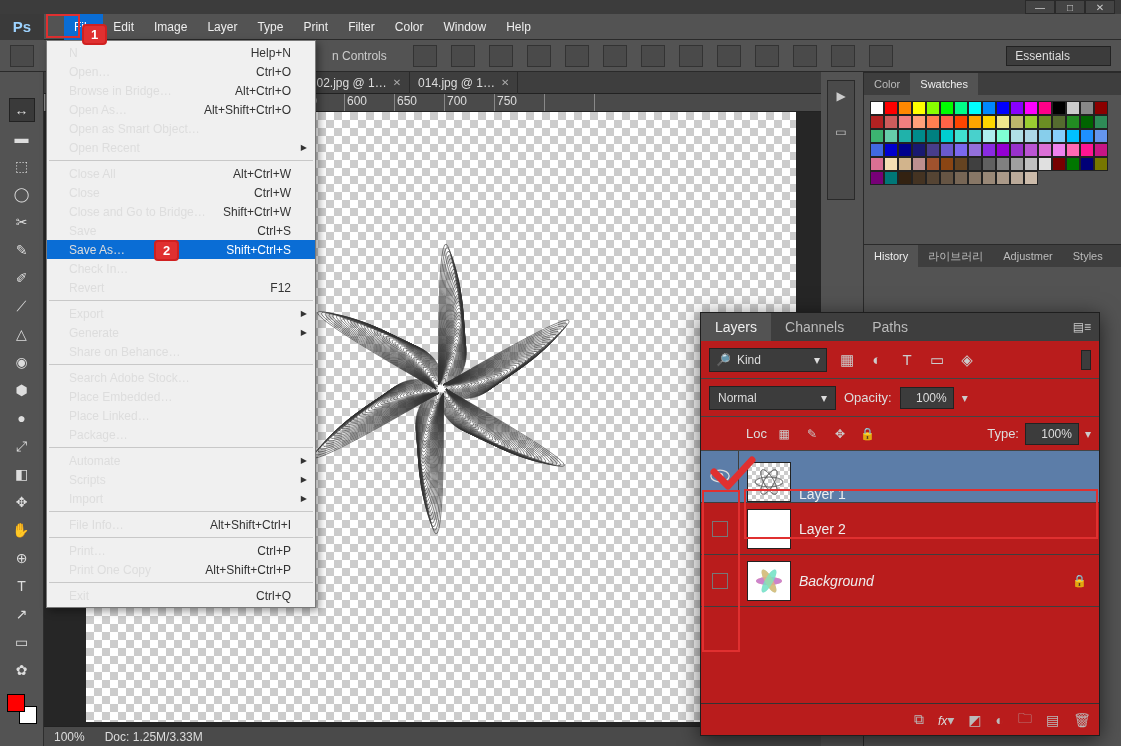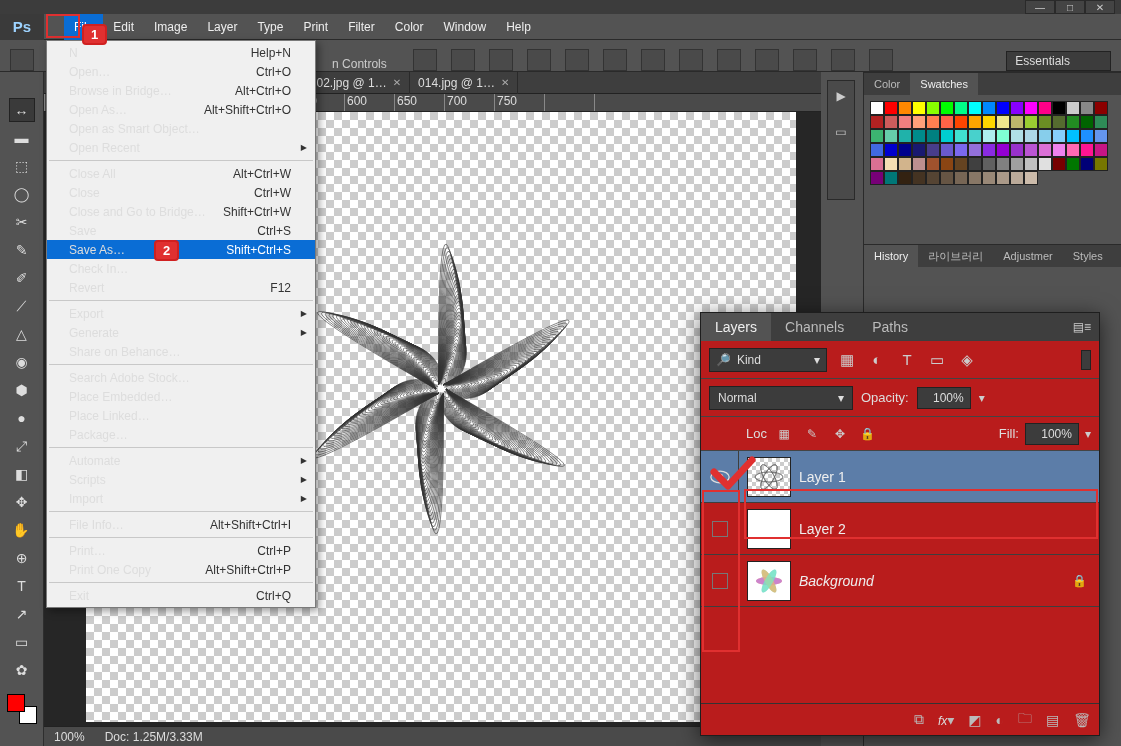--- a/index.html
+++ b/index.html
@@ -10,21 +10,21 @@
 .winbtns { display:flex; margin-right:6px; }
 .winbtn { width:30px; height:14px; display:flex; align-items:center; justify-content:center; background:#444; border:1px solid #2a2a2a; color:#ccc; font-size:10px; cursor:pointer; }
 
 
 .menubar { height:26px; background:#535353; display:flex; align-items:center; border-bottom:1px solid #2a2a2a; }
 .logo { width:44px; height:26px; display:flex; align-items:center; justify-content:center; font-weight:bold; font-size:15px; color:#9dd3ff; background:#3a3a3a; }
 .menuitem { padding:0 10px; height:26px; line-height:26px; cursor:pointer; color:#eee; }
 .menuitem.active { background:#0a6dd5; color:#fff; }
 
 
-.optbar { height:32px; background:#535353; border-bottom:1px solid #2a2a2a; display:flex; align-items:flex-end; padding:0 10px; gap:6px; position:relative; }
+.optbar { height:32px; background:#535353; border-bottom:1px solid #2a2a2a; display:flex; align-items:center; padding:0 10px; gap:6px; position:relative; }
 .optbtn { width:24px; height:22px; background:#4a4a4a; border:1px solid #333; }
 .opttext { color:#ccc; margin-left:4px; }
 .workspace-sel { margin-left:auto; background:#3c3c3c; border:1px solid #222; padding:2px 40px 2px 8px; color:#ddd; position:relative; }
 
 
 .doctabs { height:22px; background:#3e3e3e; display:flex; align-items:center; border-bottom:1px solid #222; position:absolute; left:44px; top:72px; right:300px; }
 .doctab { padding:0 8px; height:22px; display:flex; align-items:center; gap:6px; border-right:1px solid #2a2a2a; color:#ccc; cursor:pointer; font-size:11px; }
 .doctab .x { color:#aaa; font-size:10px; }
 
 
@@ -78,29 +78,29 @@
 
 .layers-panel { position:absolute; left:700px; top:312px; width:400px; height:424px; background:#b91c1c; border:1px solid #1e1e1e; box-shadow:0 4px 20px rgba(0,0,0,.6); z-index:150; display:flex; flex-direction:column; }
 .lp-tabs { height:28px; display:flex; background:#3e3e3e; align-items:center; }
 .lp-tab { padding:0 14px; line-height:28px; color:#bbb; font-size:14px; cursor:pointer; }
 .lp-tab.active { background:#535353; color:#eee; }
 .lp-menu { margin-left:auto; padding:0 8px; color:#ccc; cursor:pointer; }
 .lp-row { height:38px; display:flex; align-items:center; padding:0 8px; gap:6px; border-bottom:1px solid #444; }
 .lp-kind { background:#3c3c3c; border:1px solid #222; padding:4px 6px; display:flex; align-items:center; gap:6px; width:118px; }
 .lp-filter { width:28px; height:24px; display:flex; align-items:center; justify-content:center; color:#ccc; font-size:15px; }
 .lp-row2 { height:38px; display:flex; align-items:center; padding:0 8px; gap:8px; border-bottom:1px solid #444; }
-.lp-blend { background:#3c3c3c; border:1px solid #222; padding:4px 8px; width:144px; display:flex; align-items:center; }
+.lp-blend { background:#3c3c3c; border:1px solid #222; padding:4px 8px; width:127px; display:flex; align-items:center; }
 .lp-blend .v { flex:1; }
 .lp-label { color:#ddd; font-size:13px; }
 .lp-pct { background:#3c3c3c; border:1px solid #222; padding:3px 6px; width:54px; text-align:right; }
 .lp-row3 { height:34px; display:flex; align-items:center; padding:0 8px; gap:6px; border-bottom:1px solid #444; }
 .lp-lock { width:22px; height:20px; display:flex; align-items:center; justify-content:center; color:#ccc; }
 .lp-list { flex:1; overflow:auto; }
 .lp-item { height:52px; display:flex; align-items:center; border-bottom:1px solid #3e3e3e; }
-.lp-item.sel { background:#5c7da8; }
+.lp-item.sel { background:#5c7da8;align-items:flex-end; }
 .lp-eye { width:38px; height:52px; display:flex; align-items:center; justify-content:center; border-right:1px solid #3e3e3e; cursor:pointer; }
 .lp-eye svg { width:20px; height:14px; }
 .lp-thumb { width:44px; height:40px; margin:0 8px; border:1px solid #222; background:#fff; display:flex; align-items:center; justify-content:center; overflow:hidden; }
 .lp-thumb.checker { background-image:linear-gradient(45deg,#ccc 25%,transparent 25%),linear-gradient(-45deg,#ccc 25%,transparent 25%),linear-gradient(45deg,transparent 75%,#ccc 75%),linear-gradient(-45deg,transparent 75%,#ccc 75%); background-size:8px 8px; background-position:0 0,0 4px,4px -4px,-4px 0; background-color:#fff; }
 .lp-name { color:#eee; font-size:14px; }
 .lp-name.italic { font-style:italic; }
 .lp-lockicon { margin-left:auto; margin-right:12px; color:#ccc; }
 .lp-footer { height:32px; border-top:1px solid #333; display:flex; align-items:center; justify-content:flex-end; padding:0 8px; gap:14px; }
 .lp-footer div { color:#bbb; cursor:pointer; font-size:14px; }
 
@@ -740,21 +740,21 @@
     <div class="lp-pct">100%</div>
     <span style="color:#ccc">▾</span>
   </div>
   <div class="lp-row3">
     <span class="lp-label" style="visibility:hidden">Lock:</span>
     <span class="lp-label">Loc</span>
     <div class="lp-lock">▦</div>
     <div class="lp-lock">✎</div>
     <div class="lp-lock">✥</div>
     <div class="lp-lock">🔒</div>
-    <span class="lp-label" style="margin-left:auto">Fill:</span>
+    <span class="lp-label" style="margin-left:auto">Type:</span>
     <div class="lp-pct">100%</div>
     <span style="color:#ccc">▾</span>
   </div>
   <div class="lp-list" id="lplist">
       <div class="lp-item sel">
         <div class="lp-eye">
           <svg viewBox="0 0 24 16">
             <ellipse cx="12" cy="8" rx="11" ry="7" fill="none" stroke="#ddd" stroke-width="1.5"></ellipse>
             <circle cx="12" cy="8" r="4" fill="#ddd"></circle>
           </svg>

